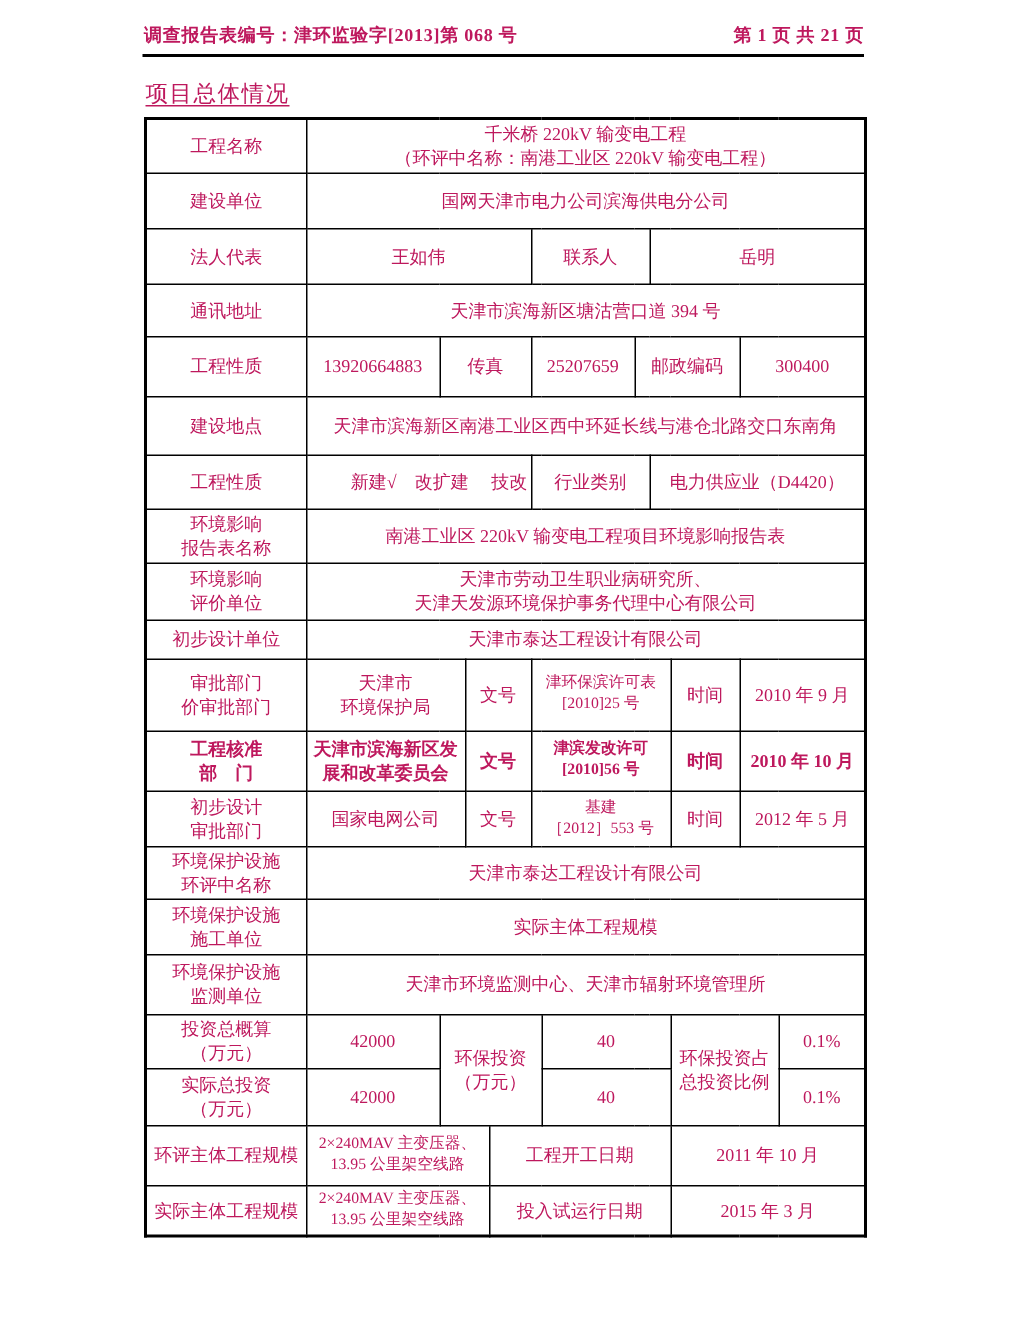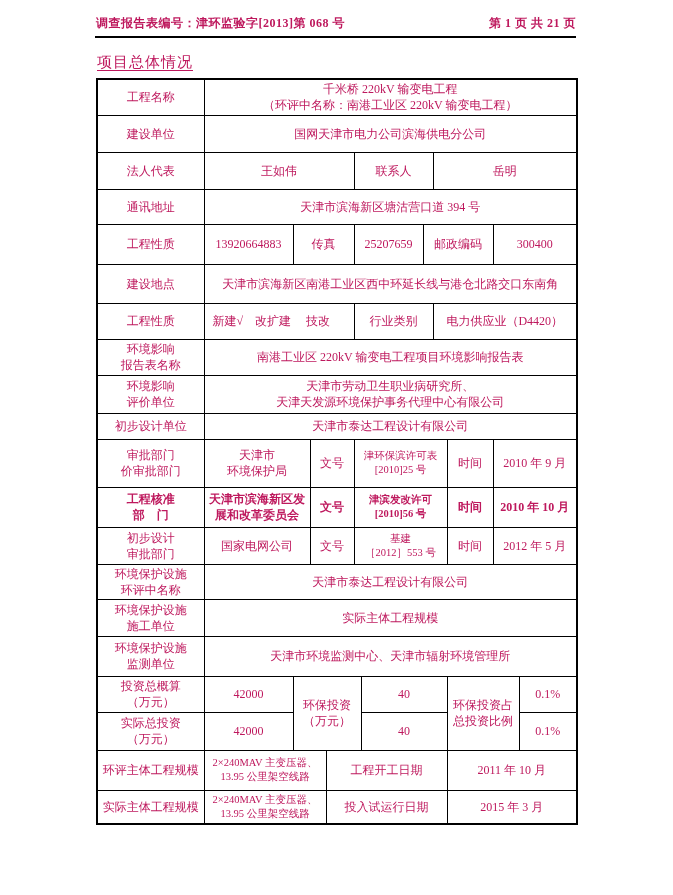--- a/index.html
+++ b/index.html
@@ -36,21 +36,21 @@
   table.main td{
     border:1px solid #000;
     text-align:center;
     vertical-align:middle;
     font-size:12px;
     line-height:16px;
     padding:1px 2px;
     overflow:hidden;
   }
   table.main td.left{
-    text-align:left;
+    text-align:right;
     padding-left:8px;
   }
   table.main td.small{
     font-size:10.5px;
     line-height:14px;
   }
 </style>
 </head>
 <body>
 

